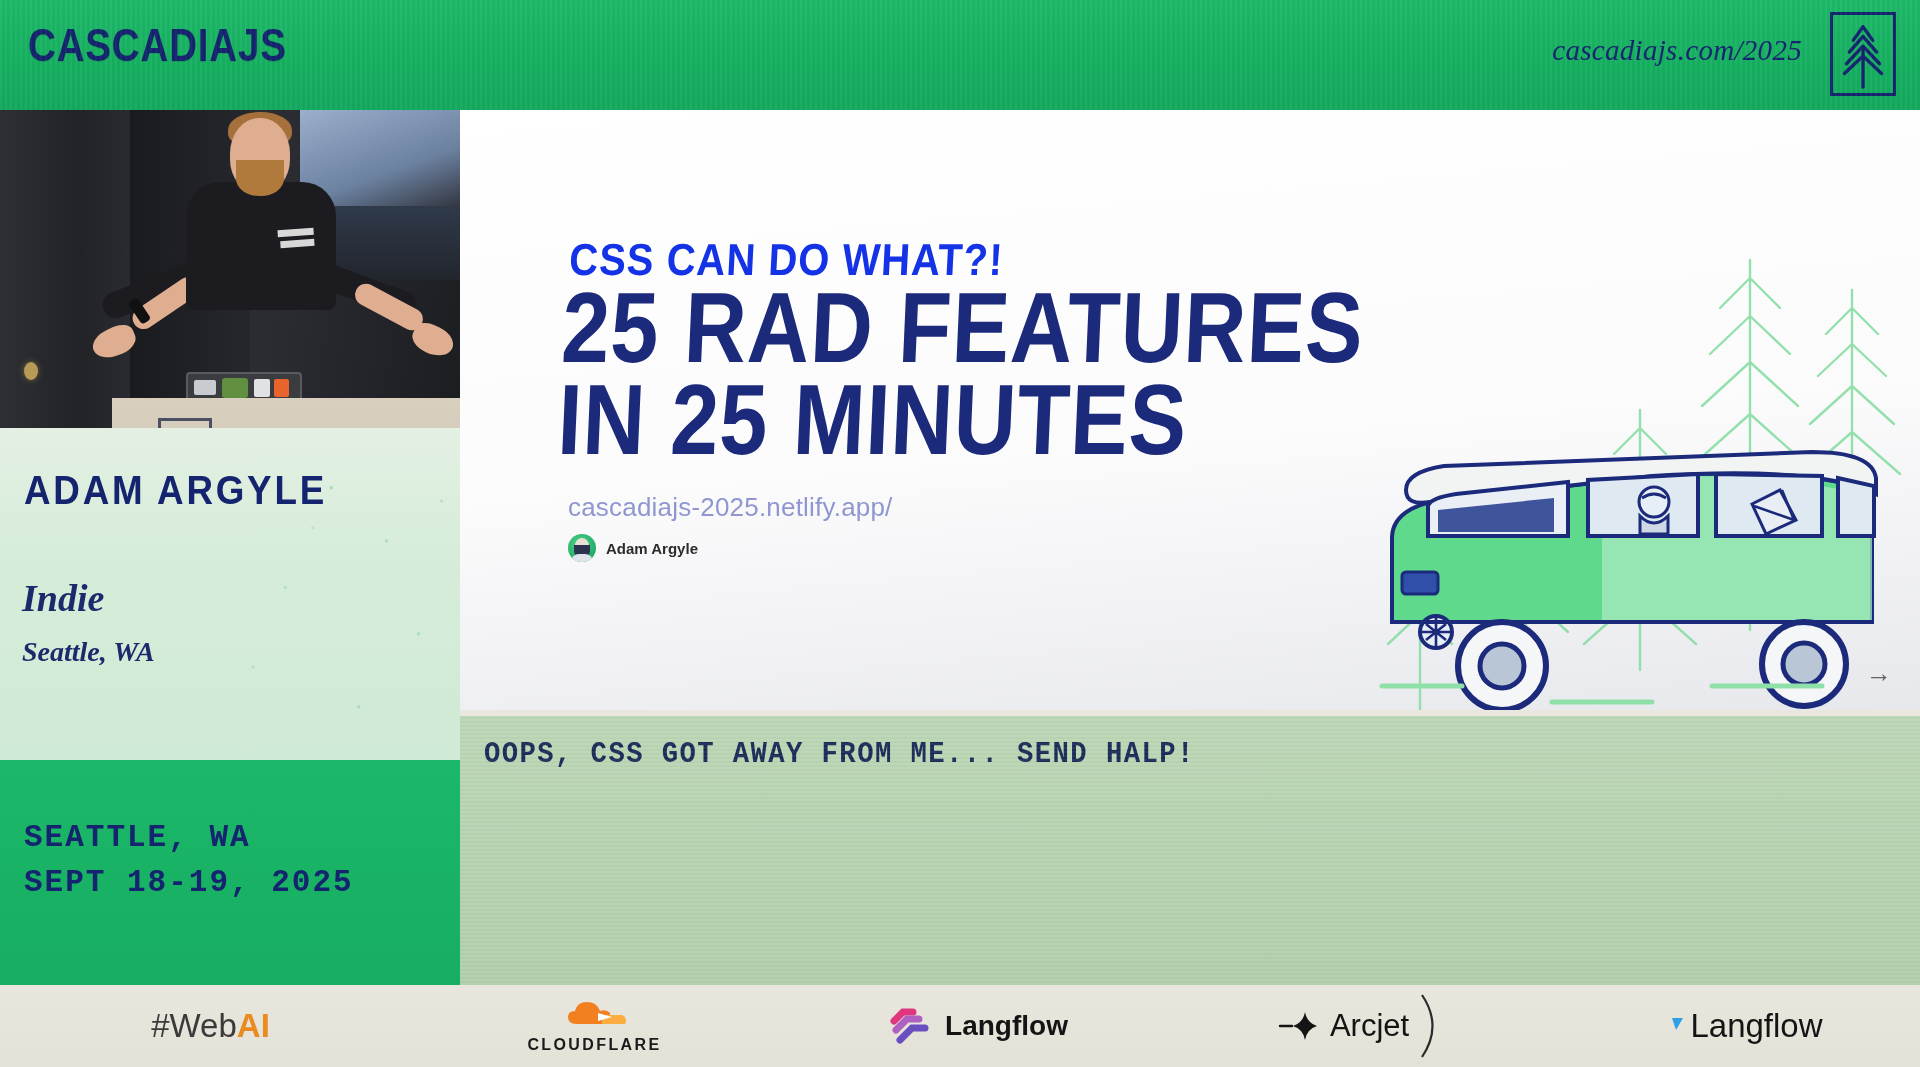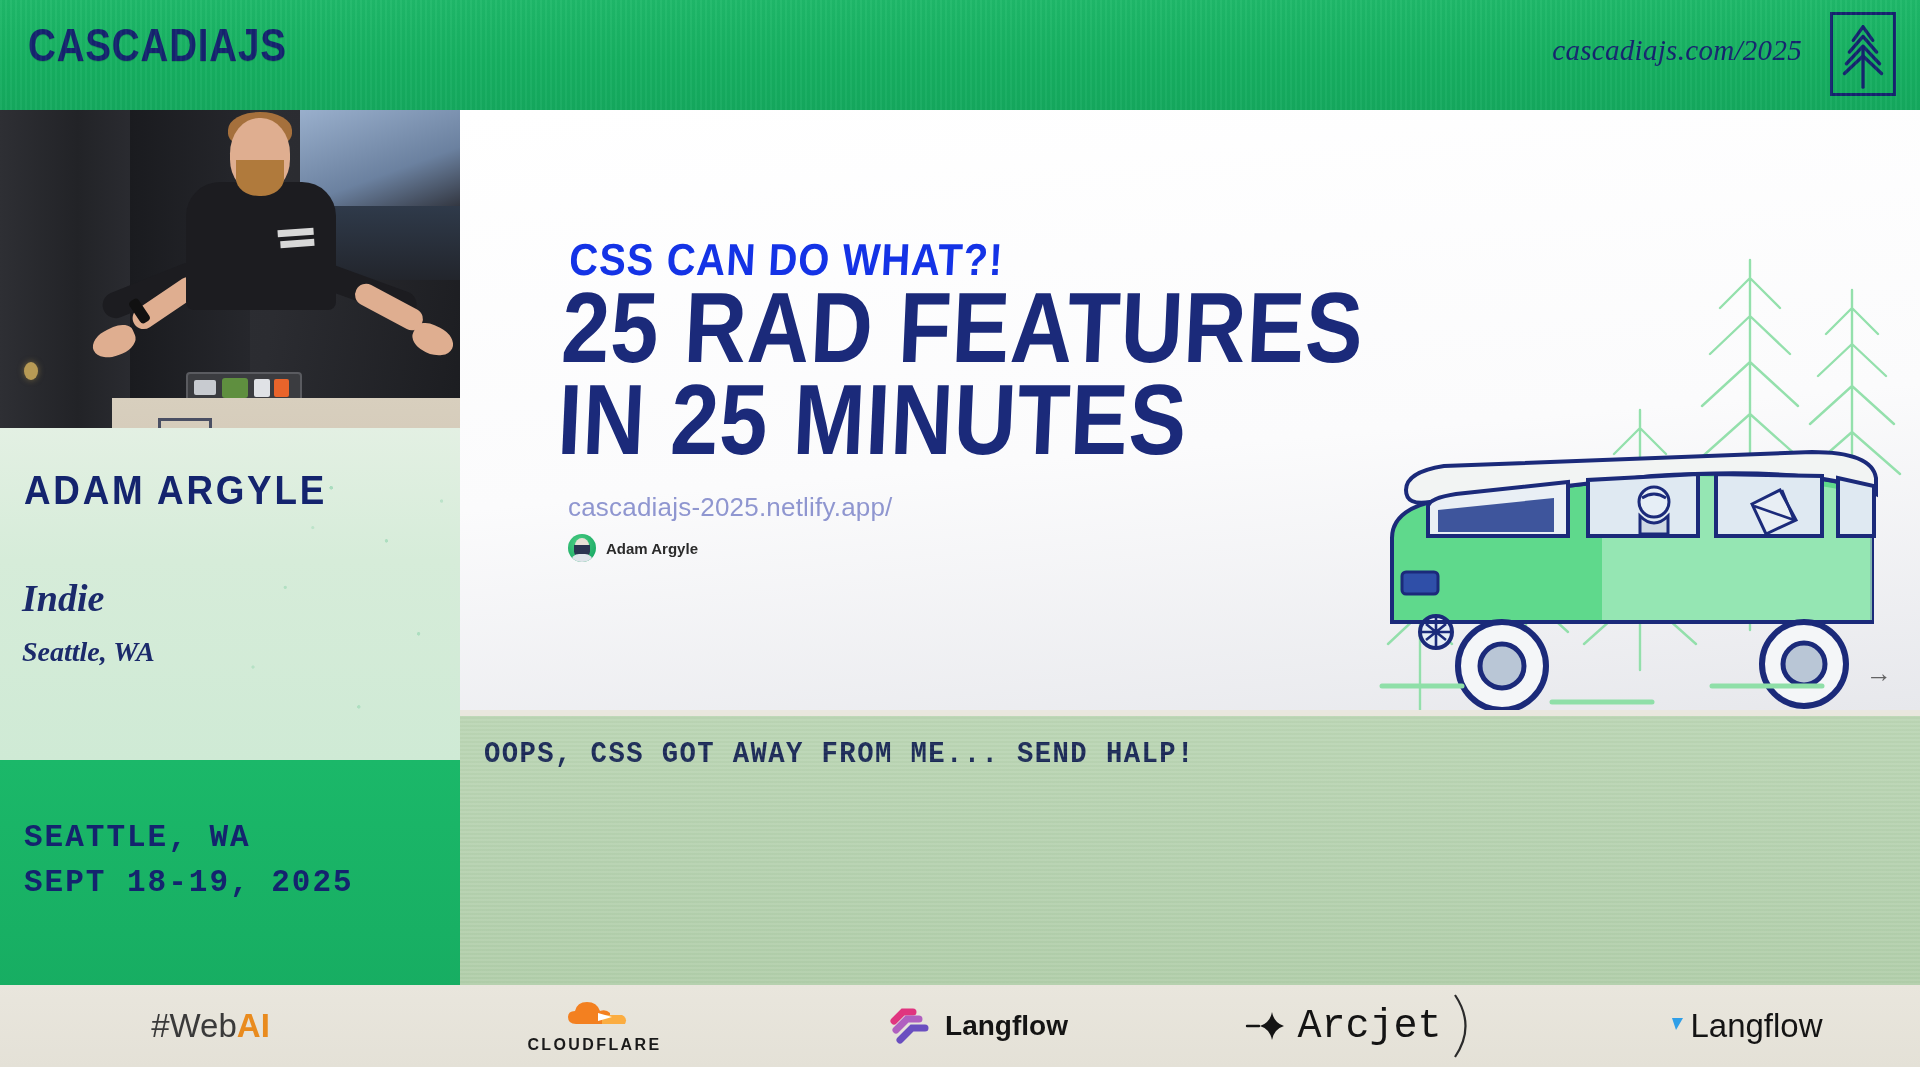--- a/index.html
+++ b/index.html
@@ -220,21 +220,21 @@
   }
   .sponsor{ flex:1; display:flex; align-items:center; justify-content:center; gap:10px; height:100%;padding-left:37px; }
   .s-webai{ font-family:"Liberation Sans", sans-serif; font-size:33px; font-weight:normal; color:#3a3a3a; }
   .s-webai .ai{ color:#e98b1e; font-weight:bold; }
   .s-cf{ display:flex; flex-direction:column; align-items:center; gap:8px; }
   .s-cf .cfword{ font-family:"Liberation Sans", sans-serif; font-weight:bold; font-size:16px;
     letter-spacing:2.4px; color:#1a1a1a; }
   .s-lf{ display:flex; align-items:center; gap:12px; }
   .s-lf .lfword{ font-family:"Liberation Sans", sans-serif; font-weight:bold; font-size:28px; color:#141414; }
   .s-aj{ display:flex; align-items:center; gap:8px; position:relative; }
-  .s-aj .ajword{ font-family:Liberation Mono, monospace; font-size:40px; color:#141414; }
+  .s-aj .ajword{ font-family:Liberation Sans, sans-serif; font-size:31px; color:#141414; }
   .s-ob{ display:flex; align-items:center; gap:4px; }
   .s-ob .obword{ font-family:"Liberation Sans", sans-serif; font-size:33px; color:#141414; }
 </style>
 </head>
 <body>
 
 <div id="stage">
 
   <div class="header">
     <div class="brand">CASCADIAJS</div>

